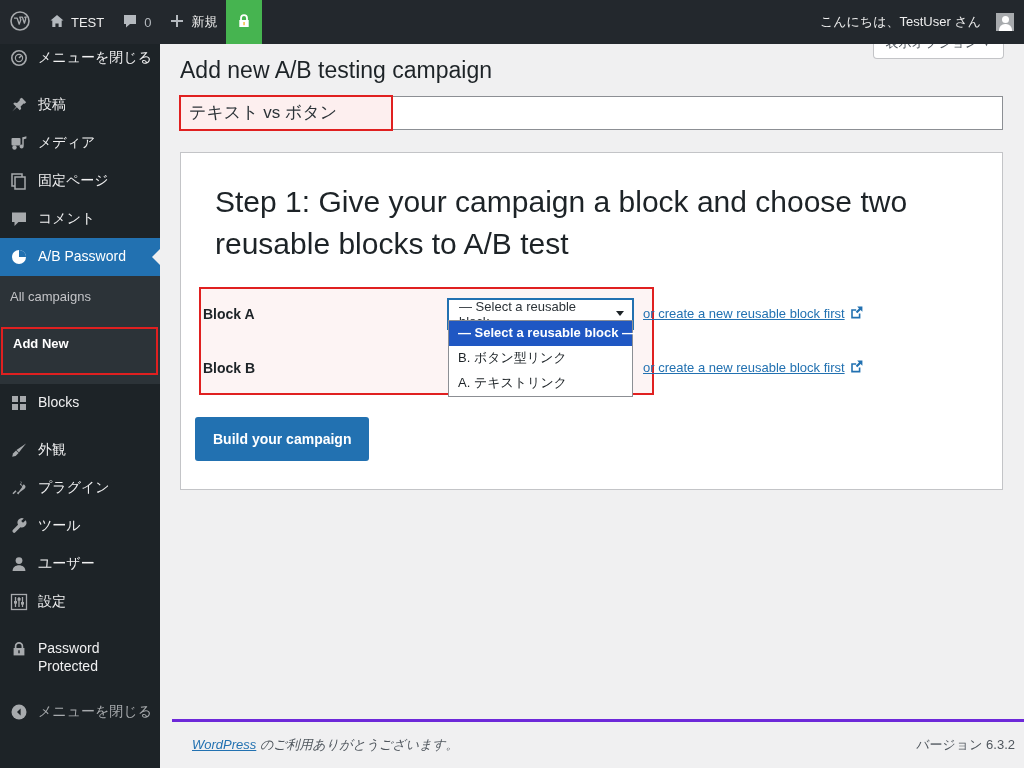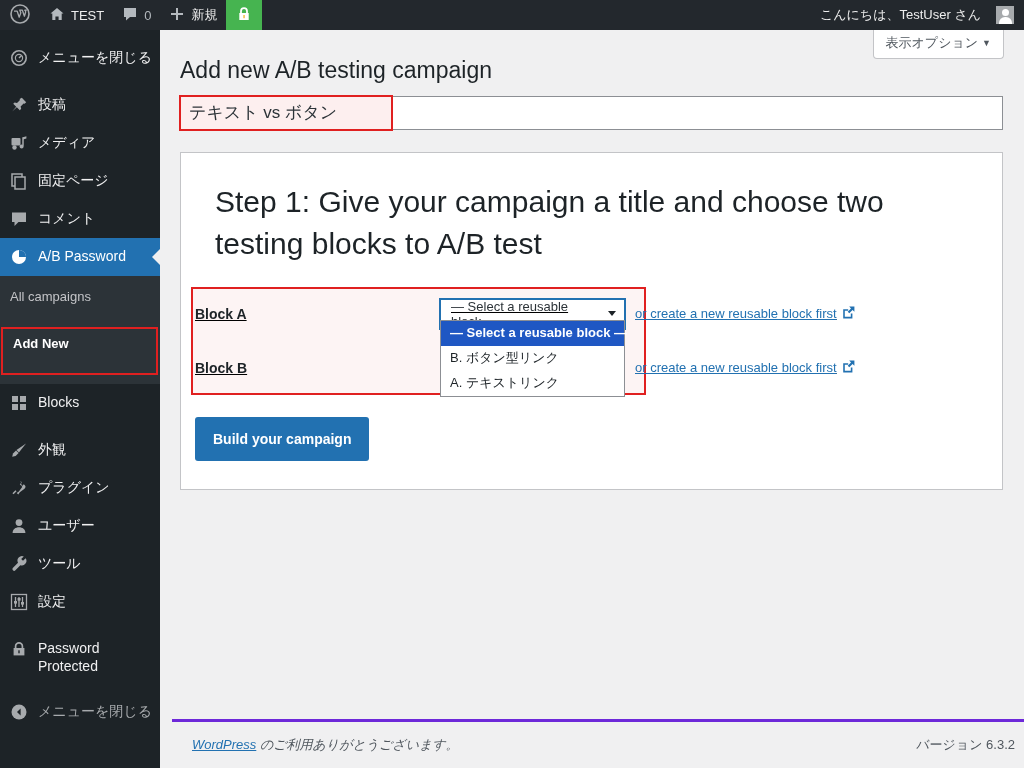--- a/index.html
+++ b/index.html
@@ -7,21 +7,21 @@
     margin: 0; padding: 0;
     width: 1024px; height: 768px;
     overflow: hidden;
     font-family: "Liberation Sans", sans-serif;
     background: #f0f0f1;
   }
 
   
   #adminbar {
     position: absolute; top: 0; left: 0;
-    width: 1024px; height: 30px;
+    width: 1024px; height: 44px;
     background: #23282d;
     color: #eee;
     display: flex; align-items: stretch;
     font-size: 13px;
     z-index: 50;
   }
   .ab-item {
     display: flex; align-items: center;
     padding: 0 9px;
     gap: 6px;
@@ -178,23 +178,22 @@
   .panel h2 {
     font-size: 30px;
     font-weight: 400;
     color: #1d2327;
     margin: 0 40px 0 34px;
     line-height: 1.4;
   }
 
   .blocks-area {
     position: relative;
-    margin: 22px 0 0 0;
+    margin: 22px 0 0 8px;
     padding: 0;
-    text-decoration: underline;
   }
   .hl-blocks {
     position: absolute;
     left: 10px; top: 0px;
     width: 455px; height: 108px;
     border: 2px solid #e02020;
     background: rgba(224,32,32,0.05);
     pointer-events: none;
     z-index: 1;
   }
@@ -457,34 +456,34 @@
           <path d="M10.5 2l1.3 1.3-2 2 2 2 2-2L15 6.5c1 1 .4 2.6-.8 3.5l-4.4 3.3-1.5 2.2-1.6-1.6 2.2-1.5 3.3-4.4" fill="currentColor"></path>
           <path d="M3 14.8l3-3" stroke="currentColor" stroke-width="1.6"></path>
         </svg>
     </span>
     <span class="mi-label">プラグイン</span>
   </div>
 
   <div class="menu-item">
     <span class="mi-icon">
       <svg width="18" height="18" viewBox="0 0 18 18">
+          <path d="M15.6 3.2l-2.6 2.6-1.8-1.8 2.6-2.6A4.6 4.6 0 0 0 8 7.8L3 12.8a1.7 1.7 0 1 0 2.4 2.4l5-5a4.6 4.6 0 0 0 5.2-7z" fill="currentColor"></path>
+        </svg>
+    </span>
+    <span class="mi-label">ツール</span>
+  </div>
+
+  <div class="menu-item">
+    <span class="mi-icon">
+      <svg width="18" height="18" viewBox="0 0 18 18">
           <circle cx="9" cy="5.6" r="3.4" fill="currentColor"></circle>
           <path d="M2.6 16c0-3.7 2.9-5.8 6.4-5.8S15.4 12.3 15.4 16z" fill="currentColor"></path>
         </svg>
     </span>
     <span class="mi-label">ユーザー</span>
-  </div>
-
-  <div class="menu-item">
-    <span class="mi-icon">
-      <svg width="18" height="18" viewBox="0 0 18 18">
-          <path d="M15.6 3.2l-2.6 2.6-1.8-1.8 2.6-2.6A4.6 4.6 0 0 0 8 7.8L3 12.8a1.7 1.7 0 1 0 2.4 2.4l5-5a4.6 4.6 0 0 0 5.2-7z" fill="currentColor"></path>
-        </svg>
-    </span>
-    <span class="mi-label">ツール</span>
   </div>
 
   <div class="menu-item">
     <span class="mi-icon">
       <svg width="18" height="18" viewBox="0 0 18 18">
           <rect x="1.5" y="1.5" width="15" height="15" fill="none" stroke="currentColor" stroke-width="1.3"></rect>
           <path d="M5.5 4v10M9 4v10M12.5 4v10" stroke="currentColor" stroke-width="1.3"></path>
           <rect x="4" y="8" width="3" height="2.6" fill="currentColor"></rect>
           <rect x="7.6" y="5" width="3" height="2.6" fill="currentColor"></rect>
           <rect x="11" y="9" width="3" height="2.6" fill="currentColor"></rect>
@@ -531,21 +530,21 @@
   <h1 class="page-title">Add new A/B testing campaign</h1>
 
   <div class="titlewrap">
     <div class="title-input"></div>
     <div class="hl-title">
       <span>テキスト vs ボタン</span>
     </div>
   </div>
 
   <div class="panel">
-    <h2>Step 1: Give your campaign a title and choose two testing blocks to A/B test</h2>
+    <h2>Step 1: Give your campaign a block and choose two reusable blocks to A/B test</h2>
 
     <div class="blocks-area">
       <div class="hl-blocks"></div>
 
       <div class="block-row">
         <div class="block-label">Block A</div>
         <div class="selectbox">
           <span>— Select a reusable block —</span>
           <span class="sb-caret"></span>
         </div>

